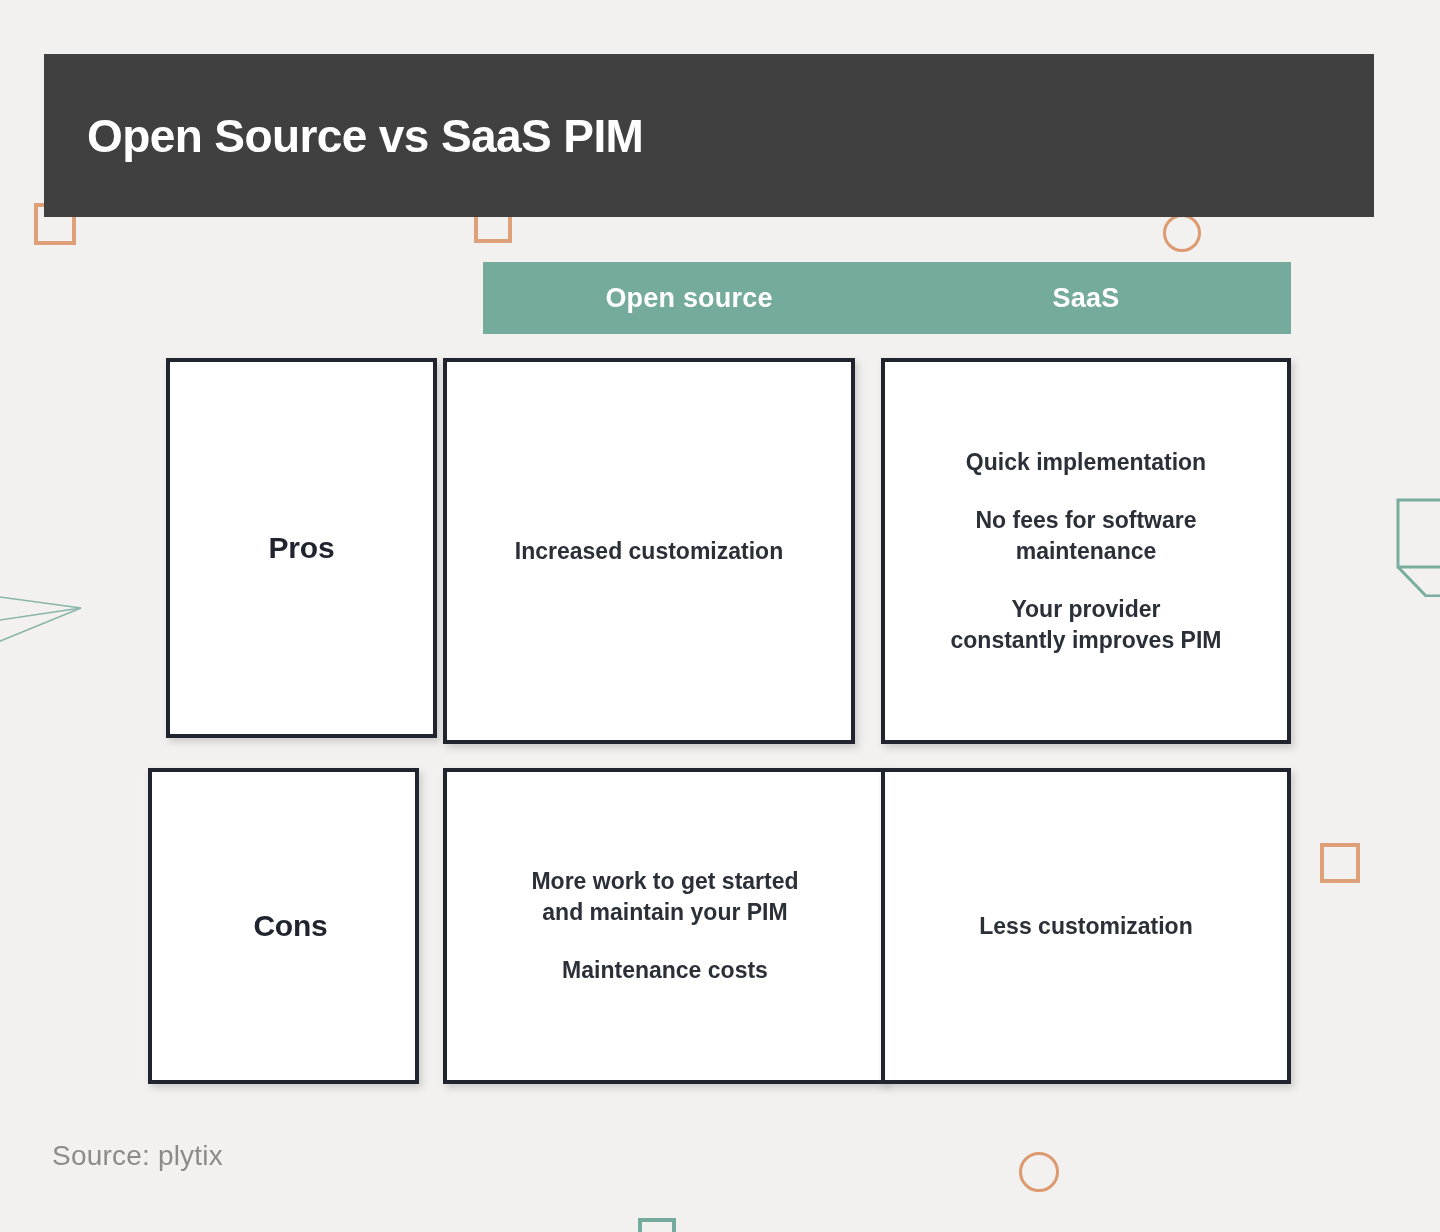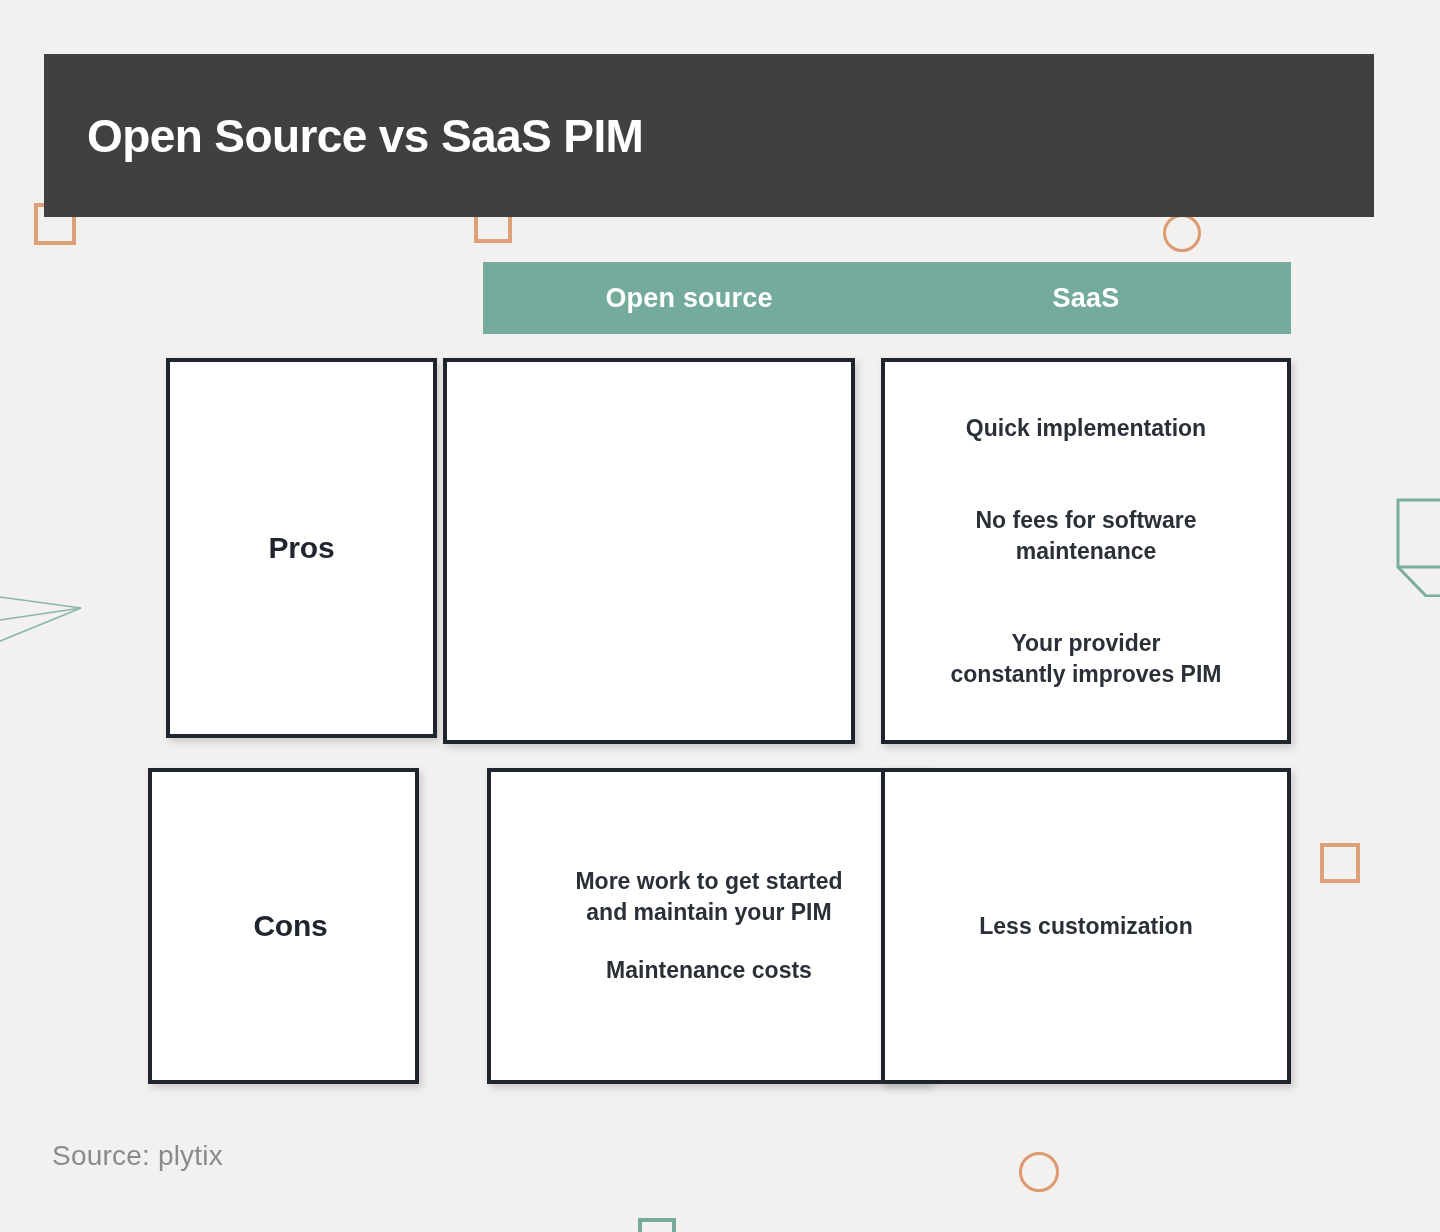--- a/index.html
+++ b/index.html
@@ -108,25 +108,25 @@
     color: #2a2f38;
     text-align: center;
     line-height: 1.32;
     margin: 14px 0;
     white-space: pre-line;
   }
 
   
   #cell-pros-label   { left: 166px; top: 358px; width: 271px; height: 380px; }
   #cell-pros-open    { left: 443px; top: 358px; width: 412px; height: 386px; }
-  #cell-pros-saas    { left: 881px; top: 358px; width: 410px; height: 386px; gap: 34px; }
+  #cell-pros-saas    { left: 881px; top: 358px; width: 410px; height: 386px; }
 
   
   #cell-cons-label   { left: 148px; top: 768px; width: 271px; height: 316px; padding-left: 14px; }
-  #cell-cons-open    { left: 443px; top: 768px; width: 444px; height: 316px; margin-left: 44px; }
+  #cell-cons-open    { left: 443px; top: 768px; width: 444px; height: 316px; }
   #cell-cons-saas    { left: 881px; top: 768px; width: 410px; height: 316px; }
 
   
   #source-note {
     position: absolute;
     left: 52px;
     top: 1140px;
     font-size: 28px;
     color: #8b8b8b;
     font-weight: 300;
@@ -167,20 +167,21 @@
 </div>
 <div class="col-header" id="col-header-saas">
   <span>SaaS</span>
 </div>
 
 <div class="cell row-label-cell" id="cell-pros-label">
   <span>Pros</span>
 </div>
 
 <div class="cell content-cell" id="cell-pros-open">
+  <div class="bullet-line">Increased customization</div>
 </div>
 
 <div class="cell content-cell" id="cell-pros-saas">
   <div class="bullet-line">Quick implementation</div>
   <div class="bullet-line">No fees for software
 maintenance</div>
   <div class="bullet-line">Your provider
 constantly improves PIM</div>
 </div>
 

